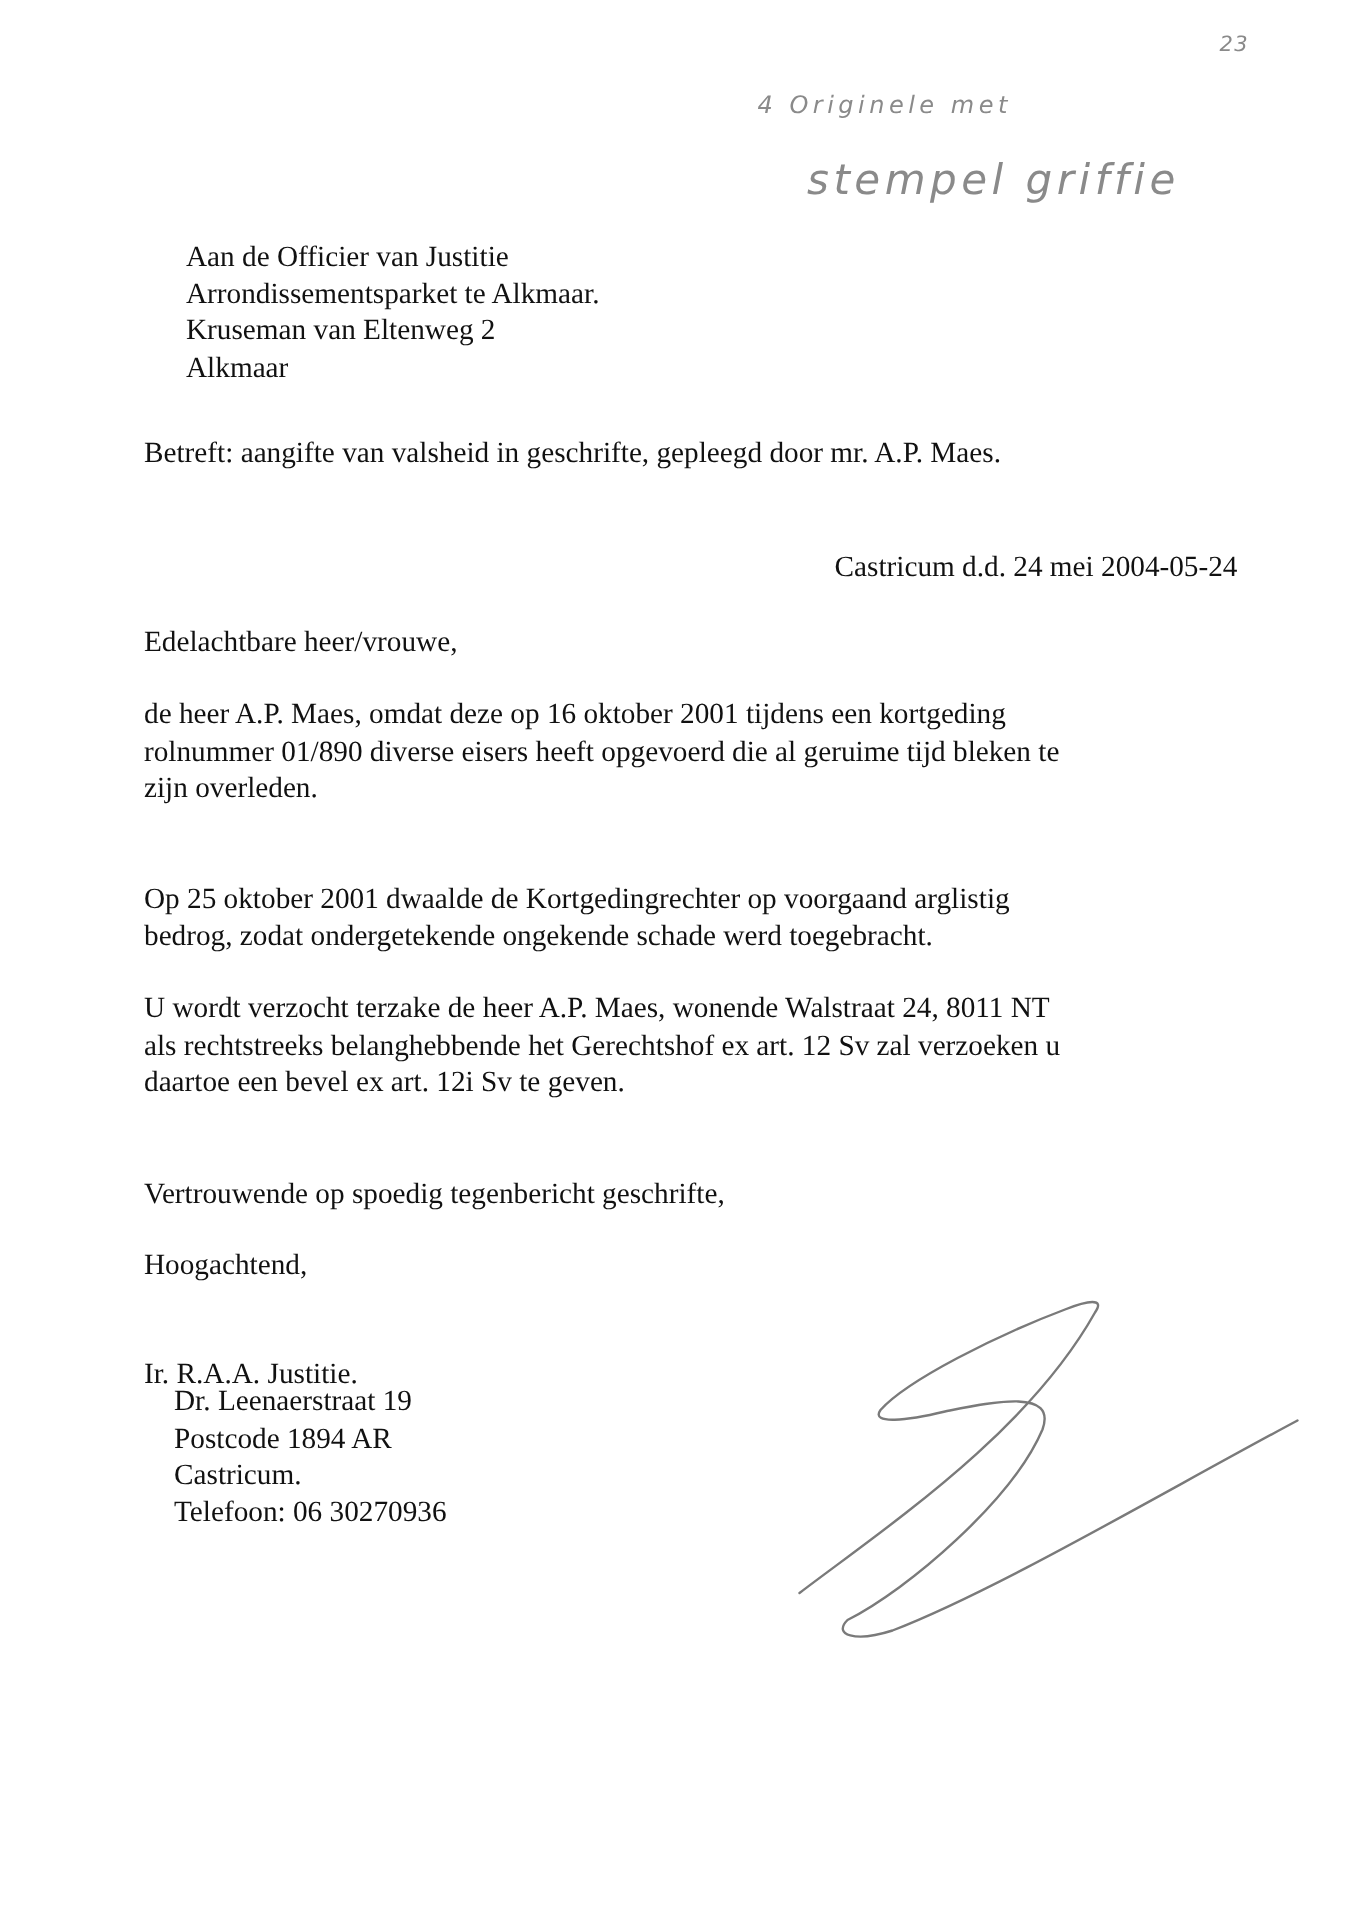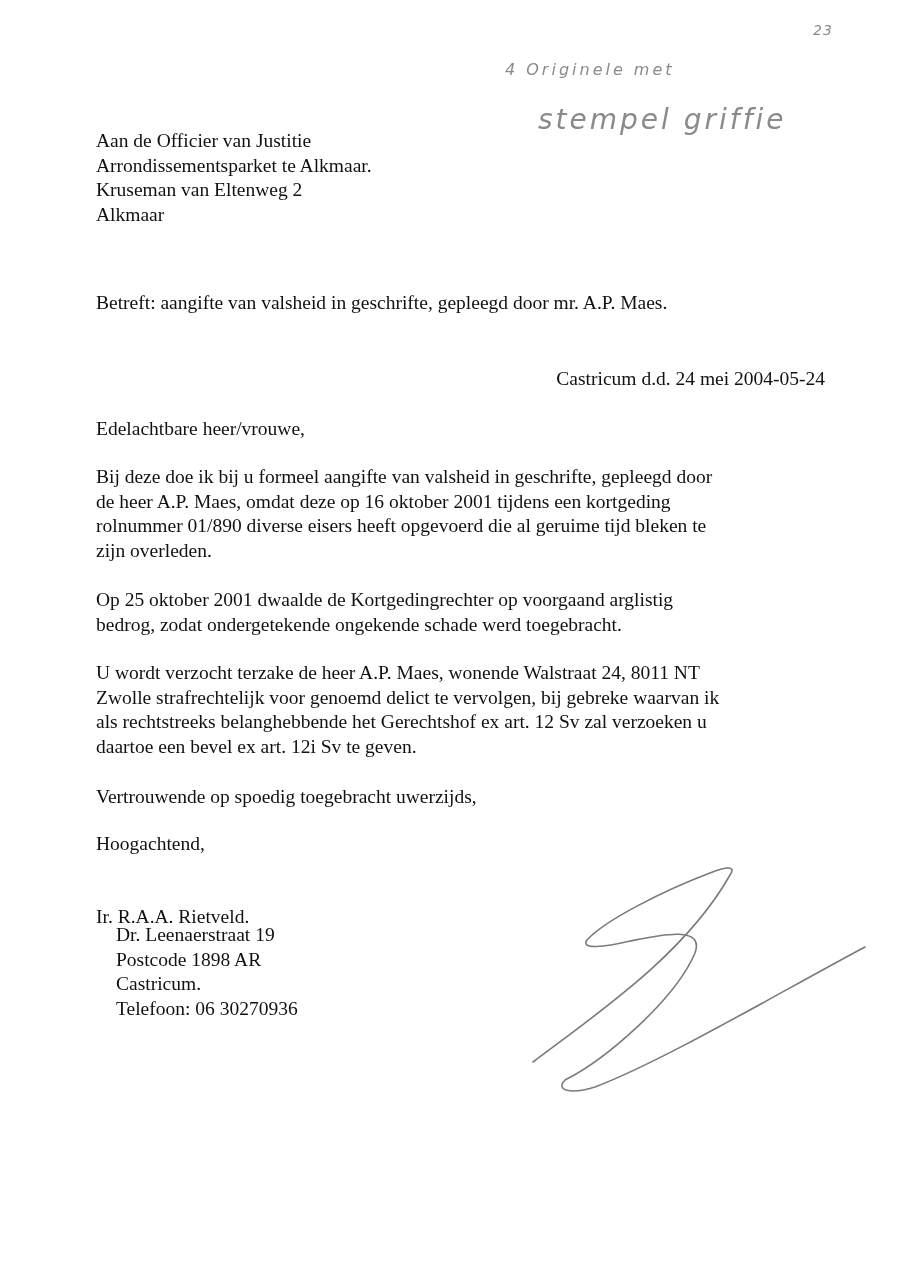--- a/index.html
+++ b/index.html
@@ -11,21 +11,21 @@
     .hw {
       position: absolute; font-family: "DejaVu Sans", sans-serif;
       color: #8a8a8a; font-weight: normal; letter-spacing: 3px;
       font-style: italic;
     }
     .hw-page { left: 813px; top: 18px; font-size: 14px; letter-spacing: 1px; }
     .hw-l1 { left: 505px; top: 58px; font-size: 16px; }
     .hw-l2 { left: 538px; top: 108px; font-size: 28px; }
     .block { position: absolute; left: 96px; }
     .line { display: block; white-space: nowrap; }
-    .addressee { top: 129px; }
+    .addressee { top: 160px; margin-left: 28px; }
     .subject { top: 291px; font-family: Liberation Serif, serif; }
     .dateline { position: absolute; top: 367px; right: 75px; white-space: nowrap; }
     .salutation { top: 417px; }
     .p1 { top: 465px; }
     .p2 { top: 588px; }
     .p3 { top: 661px; }
     .closing1 { top: 785px; }
     .closing2 { top: 832px; }
     .signer { top: 905px; }
     .sender { top: 923px; margin-left: 20px; }
@@ -51,53 +51,51 @@
     <span class="line">Betreft: aangifte van valsheid in geschrifte, gepleegd door mr. A.P. Maes.</span>
   </div>
 
   <div class="dateline">Castricum d.d. 24 mei 2004-05-24</div>
 
   <div class="block salutation">
     <span class="line">Edelachtbare heer/vrouwe,</span>
   </div>
 
   <div class="block p1">
-    <span class="line">Bij deze doe ik bij u formeel aangifte van valsheid in geschrifte, gepleegd door</span>
     <span class="line">de heer A.P. Maes, omdat deze op 16 oktober 2001 tijdens een kortgeding</span>
     <span class="line">rolnummer 01/890 diverse eisers heeft opgevoerd die al geruime tijd bleken te</span>
     <span class="line">zijn overleden.</span>
   </div>
 
   <div class="block p2">
     <span class="line">Op 25 oktober 2001 dwaalde de Kortgedingrechter op voorgaand arglistig</span>
     <span class="line">bedrog, zodat ondergetekende ongekende schade werd toegebracht.</span>
   </div>
 
   <div class="block p3">
     <span class="line">U wordt verzocht terzake de heer A.P. Maes, wonende Walstraat 24, 8011 NT</span>
-    <span class="line">Zwolle strafrechtelijk voor genoemd delict te vervolgen, bij gebreke waarvan ik</span>
     <span class="line">als rechtstreeks belanghebbende het Gerechtshof ex art. 12 Sv zal verzoeken u</span>
     <span class="line">daartoe een bevel ex art. 12i Sv te geven.</span>
   </div>
 
   <div class="block closing1">
-    <span class="line">Vertrouwende op spoedig toegebracht uwerzijds,</span>
+    <span class="line">Vertrouwende op spoedig tegenbericht geschrifte,</span>
   </div>
 
   <div class="block closing2">
     <span class="line">Hoogachtend,</span>
   </div>
 
   <div class="block signer">
-    <span class="line">Ir. R.A.A. Rietveld.</span>
+    <span class="line">Ir. R.A.A. Justitie.</span>
   </div>
 
   <div class="block sender">
     <span class="line">Dr. Leenaerstraat 19</span>
-    <span class="line">Postcode 1898 AR</span>
+    <span class="line">Postcode 1894 AR</span>
     <span class="line">Castricum.</span>
     <span class="line">Telefoon:  06 30270936</span>
   </div>
 
   <svg class="signature" viewBox="0 0 345 235">
     <path d="M8,197 C70,150 160,90 205,10 C212,0 200,2 185,8 C140,25 80,55 62,75 C55,85 80,82 105,76 C135,70 180,60 170,88 C150,135 80,195 40,215 C30,225 45,230 70,222 C140,195 250,130 340,82" fill="none" stroke="#7a7a7a" stroke-width="1.6" stroke-linecap="round" stroke-linejoin="round"></path>
   </svg>
 
 </div>
 

